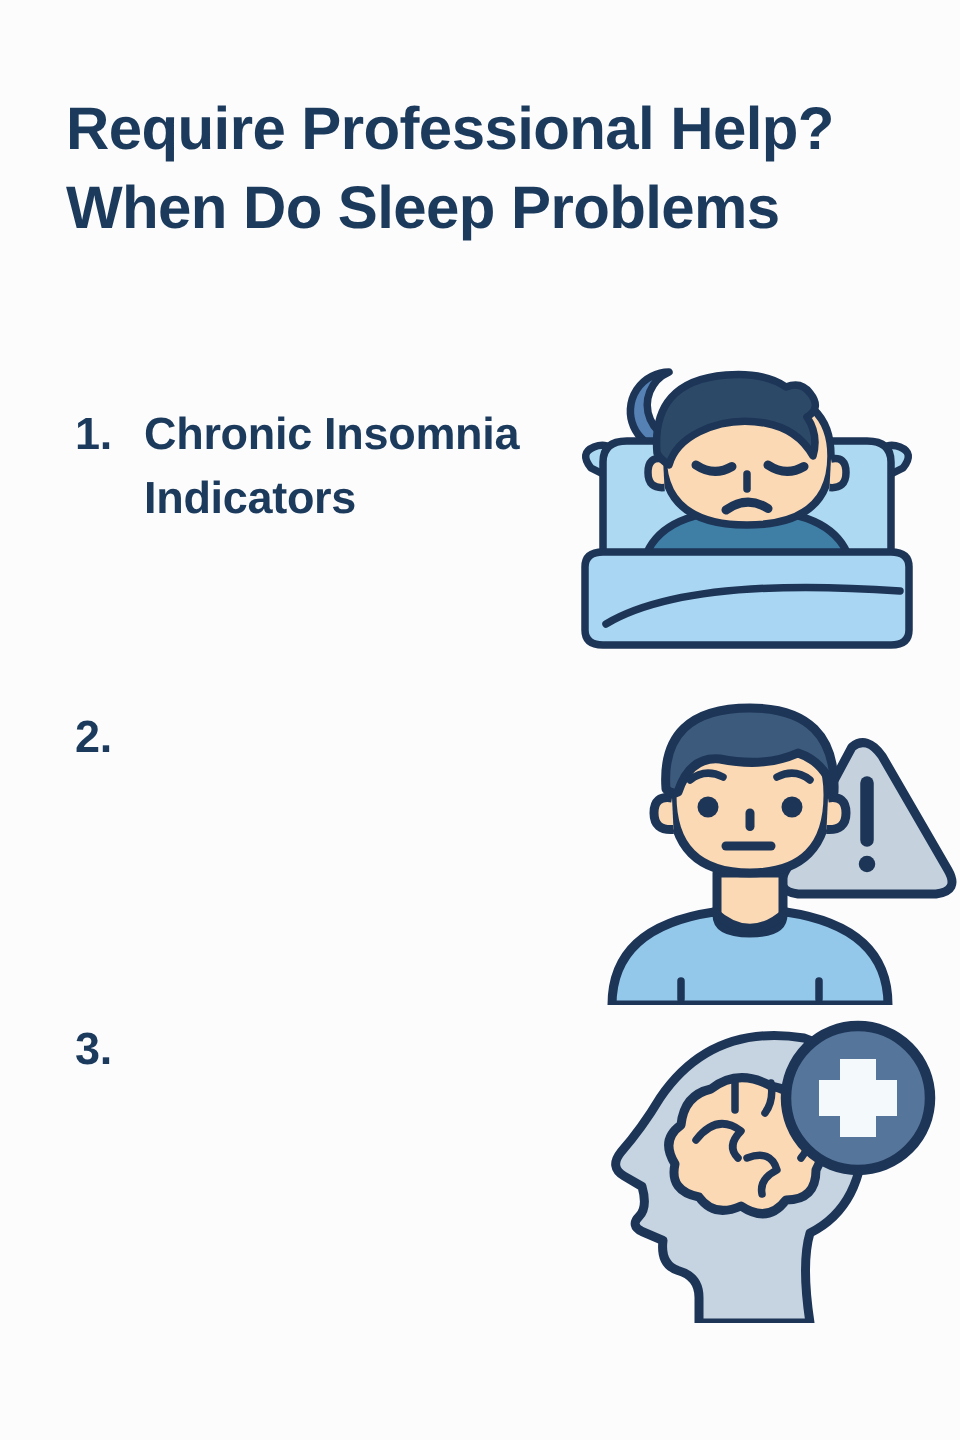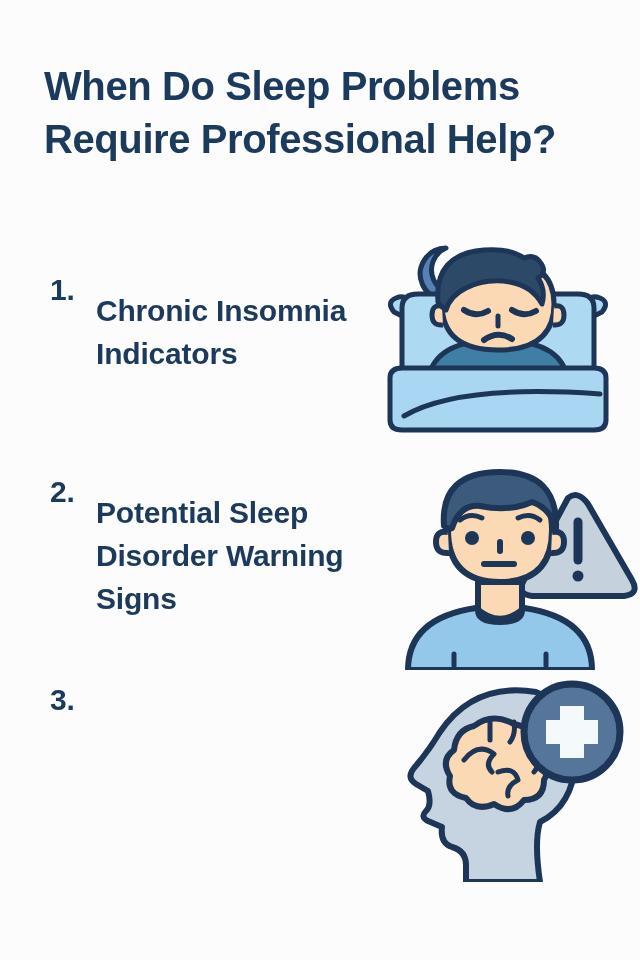--- a/index.html
+++ b/index.html
@@ -58,21 +58,20 @@
     letter-spacing: -0.2px;
     display: flex;
     align-items: flex-start;
   }
   .item-number {
     flex: 0 0 auto;
     width: 46px;
   }
   .item-label {
     flex: 1 1 auto;
-    margin-top: 21px;
   }
   .item-art {
     position: absolute;
     top: 0;
     left: 374px;
     width: 252px;
     height: 206px;
   }
   .item-art svg {
     display: block;
@@ -85,22 +84,22 @@
   .item-3 .item-art { left: 386px; top: 18px; }
   .item-2 .item-text { top: 18px; }
   .item-3 .item-text { top: 20px; width: 392px; }
 </style>
 </head>
 <body>
 
 <div class="poster">
 
   <div class="title">
+    <span class="tline">Require Professional Help?</span>
     <span class="tline">When Do Sleep Problems</span>
-    <span class="tline">Require Professional Help?</span>
   </div>
 
   <div class="items">
 
     <div class="item item-1">
       <div class="item-text">
         <span class="item-number">1.</span>
         <span class="item-label">Chronic Insomnia Indicators</span>
       </div>
       <div class="item-art">
@@ -132,21 +131,20 @@
 
           <path d="M18 148 q0 -10 12 -10 h192 q12 0 12 10 v42 q0 10 -12 10 h-192 q-12 0 -12 -10 z" fill="#a9d6f3" stroke="#1d3557" stroke-width="5" stroke-linejoin="round"></path>
           <path d="M32 186 q54 -32 196 -22" fill="none" stroke="#1d3557" stroke-width="5" stroke-linecap="round"></path>
         </svg>
       </div>
     </div>
 
     <div class="item item-2">
       <div class="item-text">
         <span class="item-number">2.</span>
-        <span class="item-label">Potential Sleep Disorder Warning Signs</span>
       </div>
       <div class="item-art">
         <svg viewBox="0 0 252 206" xmlns="http://www.w3.org/2000/svg">
 
           <path d="M176 34 q10 -8 20 6 l44 76 q8 14 -8 16 h-92 q-16 -2 -8 -16 z" fill="#c5d2de" stroke="#1d3557" stroke-width="6" stroke-linejoin="round"></path>
           <path d="M186 58 v38" fill="none" stroke="#1d3557" stroke-width="9" stroke-linecap="round"></path>
           <circle cx="186" cy="112" r="5.5" fill="#1d3557"></circle>
 
           <path d="M16 206 q0 -52 68 -62 h48 q68 10 68 62 z" fill="#93c8ea" stroke="#1d3557" stroke-width="6" stroke-linejoin="round"></path>
 

